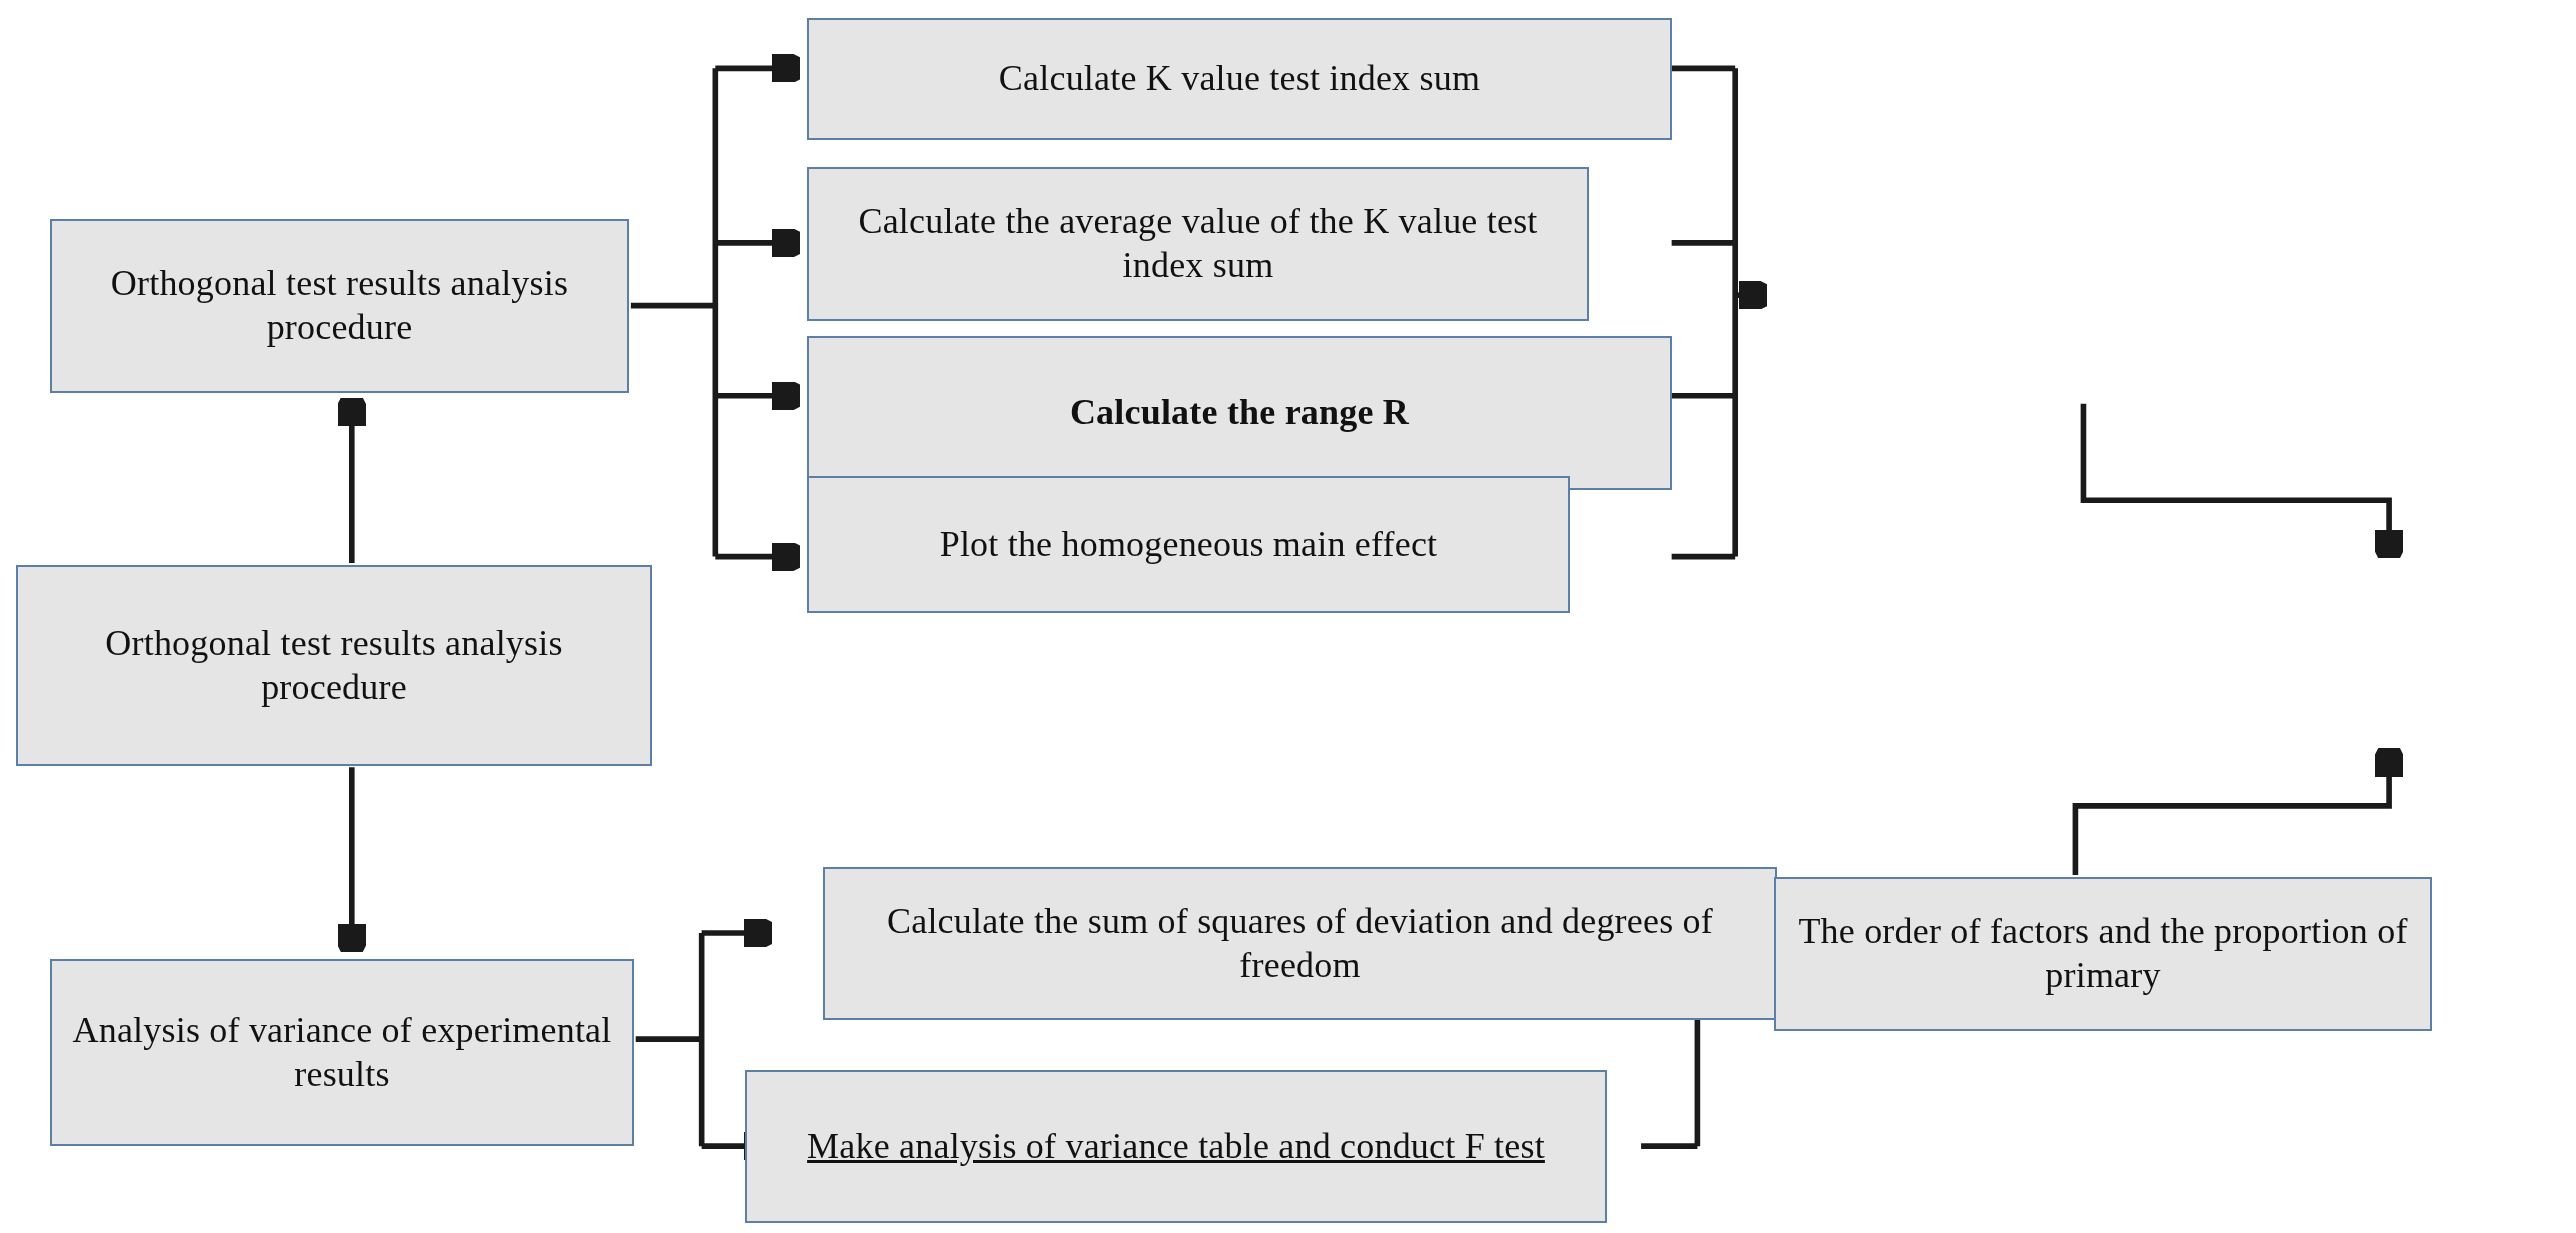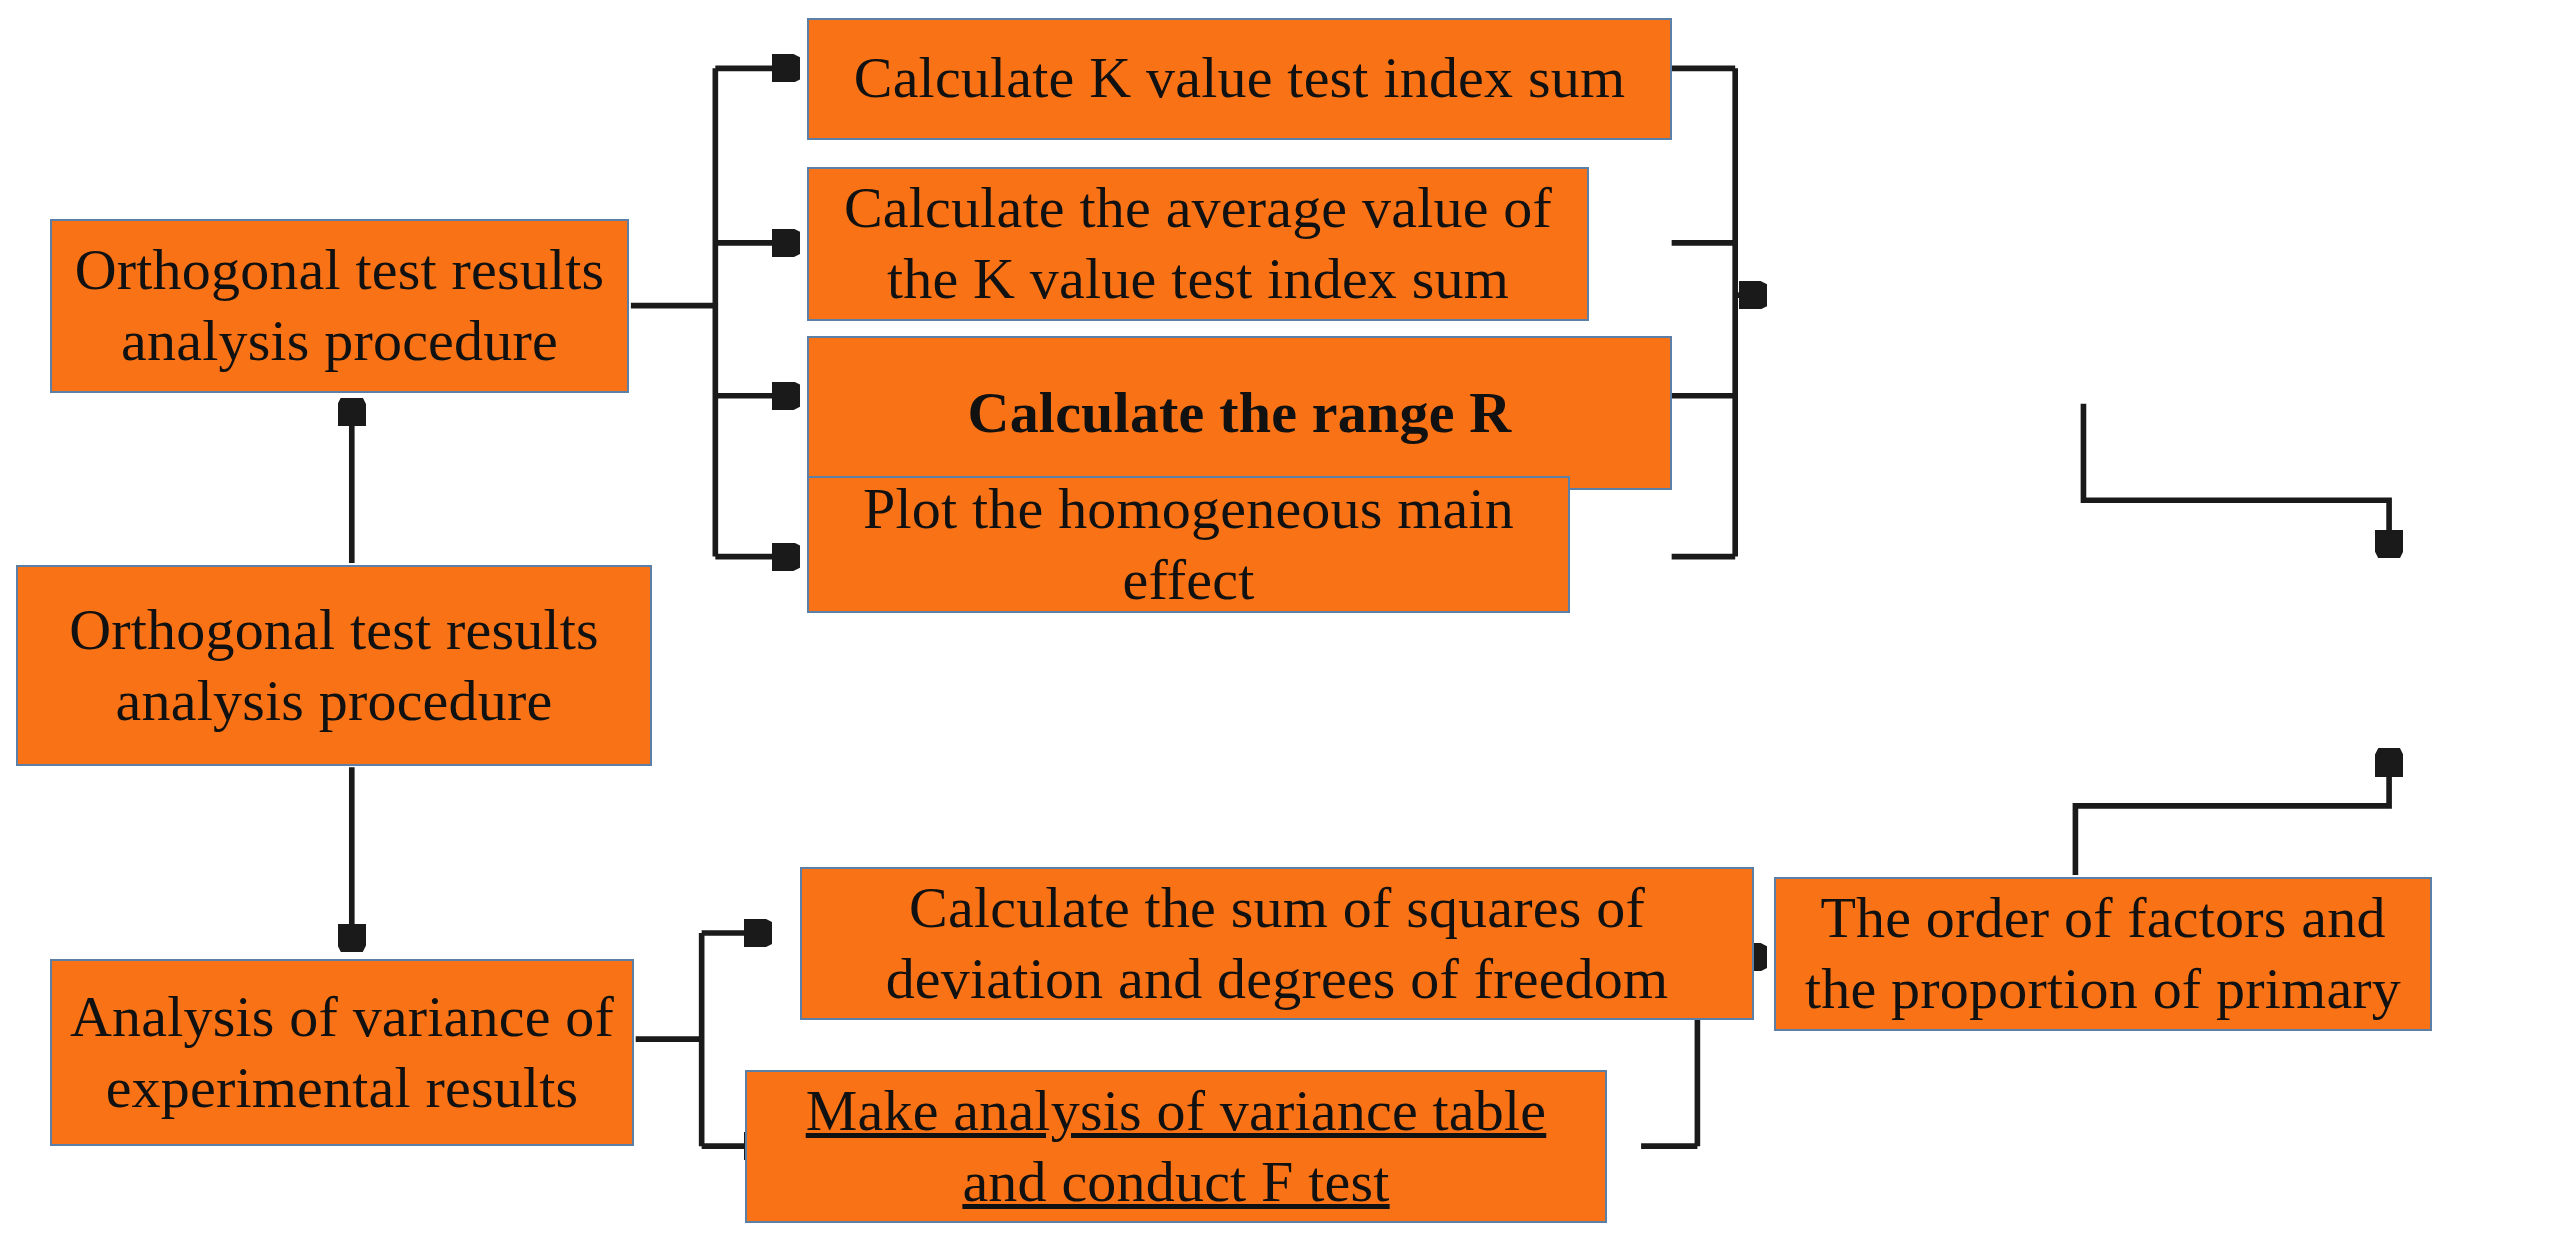--- a/index.html
+++ b/index.html
@@ -12,27 +12,27 @@
     width: 2576px;
     height: 1233px;
     background: #ffffff;
     overflow: hidden;
     font-family: "Liberation Serif", "DejaVu Serif", serif;
   }
   .node {
     position: absolute;
     box-sizing: border-box;
     border: 2.4px solid #5b7fa6;
-    background: #f97316;
+    background: #e5e5e5;
     display: flex;
     align-items: center;
     justify-content: flex-end;
     text-align: center;
     color: #111111;
-    font-size: 58px;
+    font-size: 36px;
     line-height: 1.22;
     padding: 3.2px 11.3px;
     letter-spacing: 0.2px;
   }
   .node span {
     display: block;
     width: 100%;
   }
   #edges {
     position: absolute;
@@ -117,21 +117,21 @@
 
 
   <div class="node" style="left:16px; top:565px; width:636px; height:201px;">
     <span>Orthogonal test results analysis procedure</span>
   </div>
 
   <div class="node" style="left:50px; top:959px; width:584px; height:187px;">
     <span>Analysis of variance of experimental results</span>
   </div>
 
-  <div class="node" style="left:800px; top:867px; width:954px; height:153px;">
+  <div class="node" style="left:823px; top:867px; width:954px; height:153px;">
     <span>Calculate the sum of squares of deviation and degrees of freedom</span>
   </div>
 
   <div class="node" style="left:745px; top:1070px; width:862px; height:153px;text-decoration:underline;">
     <span>Make analysis of variance table and conduct F test</span>
   </div>
 
   <div class="node" style="left:1774px; top:877px; width:658px; height:154px;">
     <span>The order of factors and the proportion of primary</span>
   </div>

